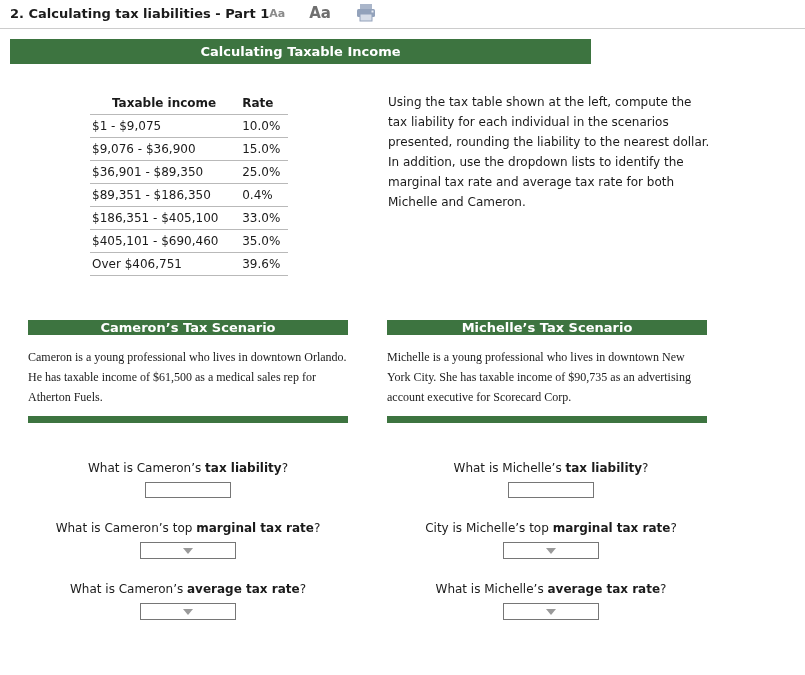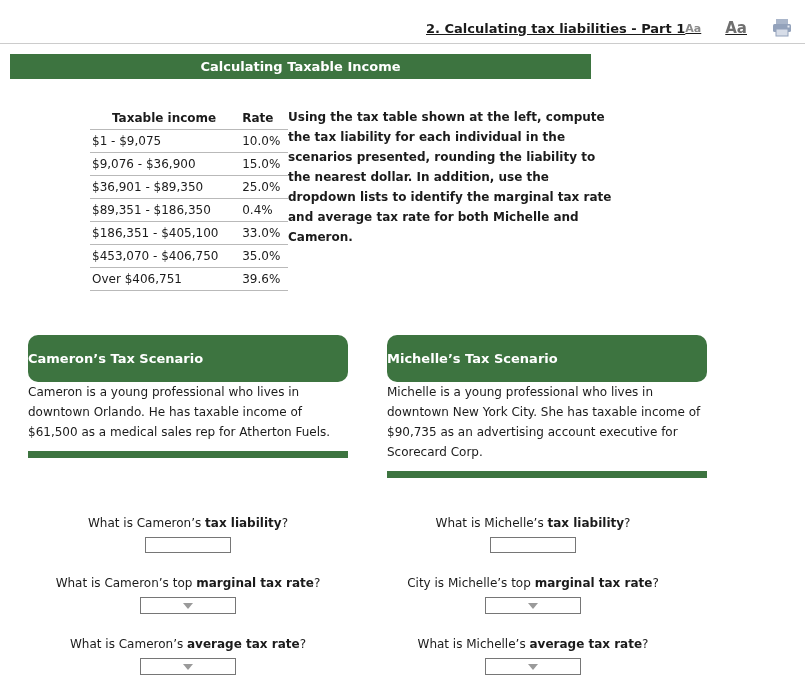--- a/index.html
+++ b/index.html
@@ -4,54 +4,54 @@
 <style>
   :root { --green:#3d7440; --line:#b9b9b9; --ink:#1b1b1b; --ctrl-border:#767676; }
   * { margin:0; padding:0; box-sizing:border-box; }
   body {
     width:805px; height:675px; background:#fff; color:var(--ink);
     font-family:"DejaVu Sans","Liberation Sans",sans-serif; font-size:12px;
     overflow:hidden;
   }
   
   .top-bar {
-    display:flex; justify-content:flex-end; align-items:center;
-    padding:19px 12px 6px 10px; border-bottom:1px solid #cccccc;text-decoration:underline;
+    display:flex; justify-content:flex-start; align-items:center;
+    padding:4px 12px 6px 10px; border-bottom:1px solid #cccccc;
   }
   .top-title { font-size:13px; font-weight:bold; }
   .top-tools { display:flex; align-items:center; gap:24px; }
   .aa-small { font-size:11px; color:#8a8a8a; font-weight:bold; cursor:pointer; }
   .aa-large { font-size:15px; color:#6f6f6f; font-weight:bold; cursor:pointer; }
   .print-btn { cursor:pointer; display:flex; align-items:center; }
   
   .banner {
     margin:10px 0 0 10px; width:581px; background:var(--green); color:#fff;
     font-size:13px; font-weight:bold; text-align:center; padding:5px 0;
   }
   
   .top-section { display:flex; margin-top:28px; }
   .table-wrap { margin-left:90px; width:198px; }
   table.tax { border-collapse:collapse; width:198px; font-size:12px; }
   table.tax th, table.tax td {
     border-bottom:1px solid var(--line); padding:4px 4px 4px 2px; text-align:left;
   }
   table.tax th.rate, table.tax td.rate { text-align:left; padding-right:2px; }
   table.tax th { font-weight:bold;text-align:center; }
-  .instructions { width:325px; line-height:20px;font-weight:bold; }
+  .instructions { margin-left:100px; width:325px; line-height:20px; }
   
   .scenario-row { display:flex; gap:39px; padding-left:28px; margin-top:44px; }
   .scenario { width:320px; }
   .scenario-header {
     background:var(--green); color:#fff; font-weight:bold; font-size:13px;
-    padding:16px 0;border-radius:10px;
+    text-align:center; padding:0 0;
   }
-  .scenario-desc { line-height:20px; }
+  .scenario-desc { margin-top:12px; line-height:20px;font-family:Liberation Serif, serif; }
   .scenario-bar { height:7px; background:var(--green); margin-top:9px; }
   
-  .questions-row { display:flex; gap:25px; padding-left:28px; margin-top:38px; }
+  .questions-row { display:flex; gap:43px; padding-left:28px; margin-top:38px; }
   .questions-col { width:320px; display:flex; flex-direction:column; align-items:center; }
   .q-block { margin-bottom:23px; text-align:center; }
   .q-text { font-size:12px; }
   .q-text b { font-weight:bold; }
   .answer-input {
     display:block; margin:7px auto 0 auto; width:86px; height:16px;
     border:1px solid var(--ctrl-border); background:#fff; font:inherit; padding:0 3px;
   }
   .dropdown {
     margin:7px auto 0 auto; width:96px; height:17px;
@@ -108,21 +108,21 @@
           </tr>
           <tr>
             <td>$89,351 - $186,350</td>
             <td class="rate">0.4%</td>
           </tr>
           <tr>
             <td>$186,351 - $405,100</td>
             <td class="rate">33.0%</td>
           </tr>
           <tr>
-            <td>$453,070 - $406,750</td>
+            <td>$405,101 - $690,460</td>
             <td class="rate">35.0%</td>
           </tr>
           <tr>
             <td>Over $406,751</td>
             <td class="rate">39.6%</td>
           </tr>
         </tbody>
     </table>
   </div>
   <div class="instructions">Using the tax table shown at the left, compute the tax liability for each individual in the scenarios presented, rounding the liability to the nearest dollar. In addition, use the dropdown lists to identify the marginal tax rate and average tax rate for both Michelle and Cameron.</div>

